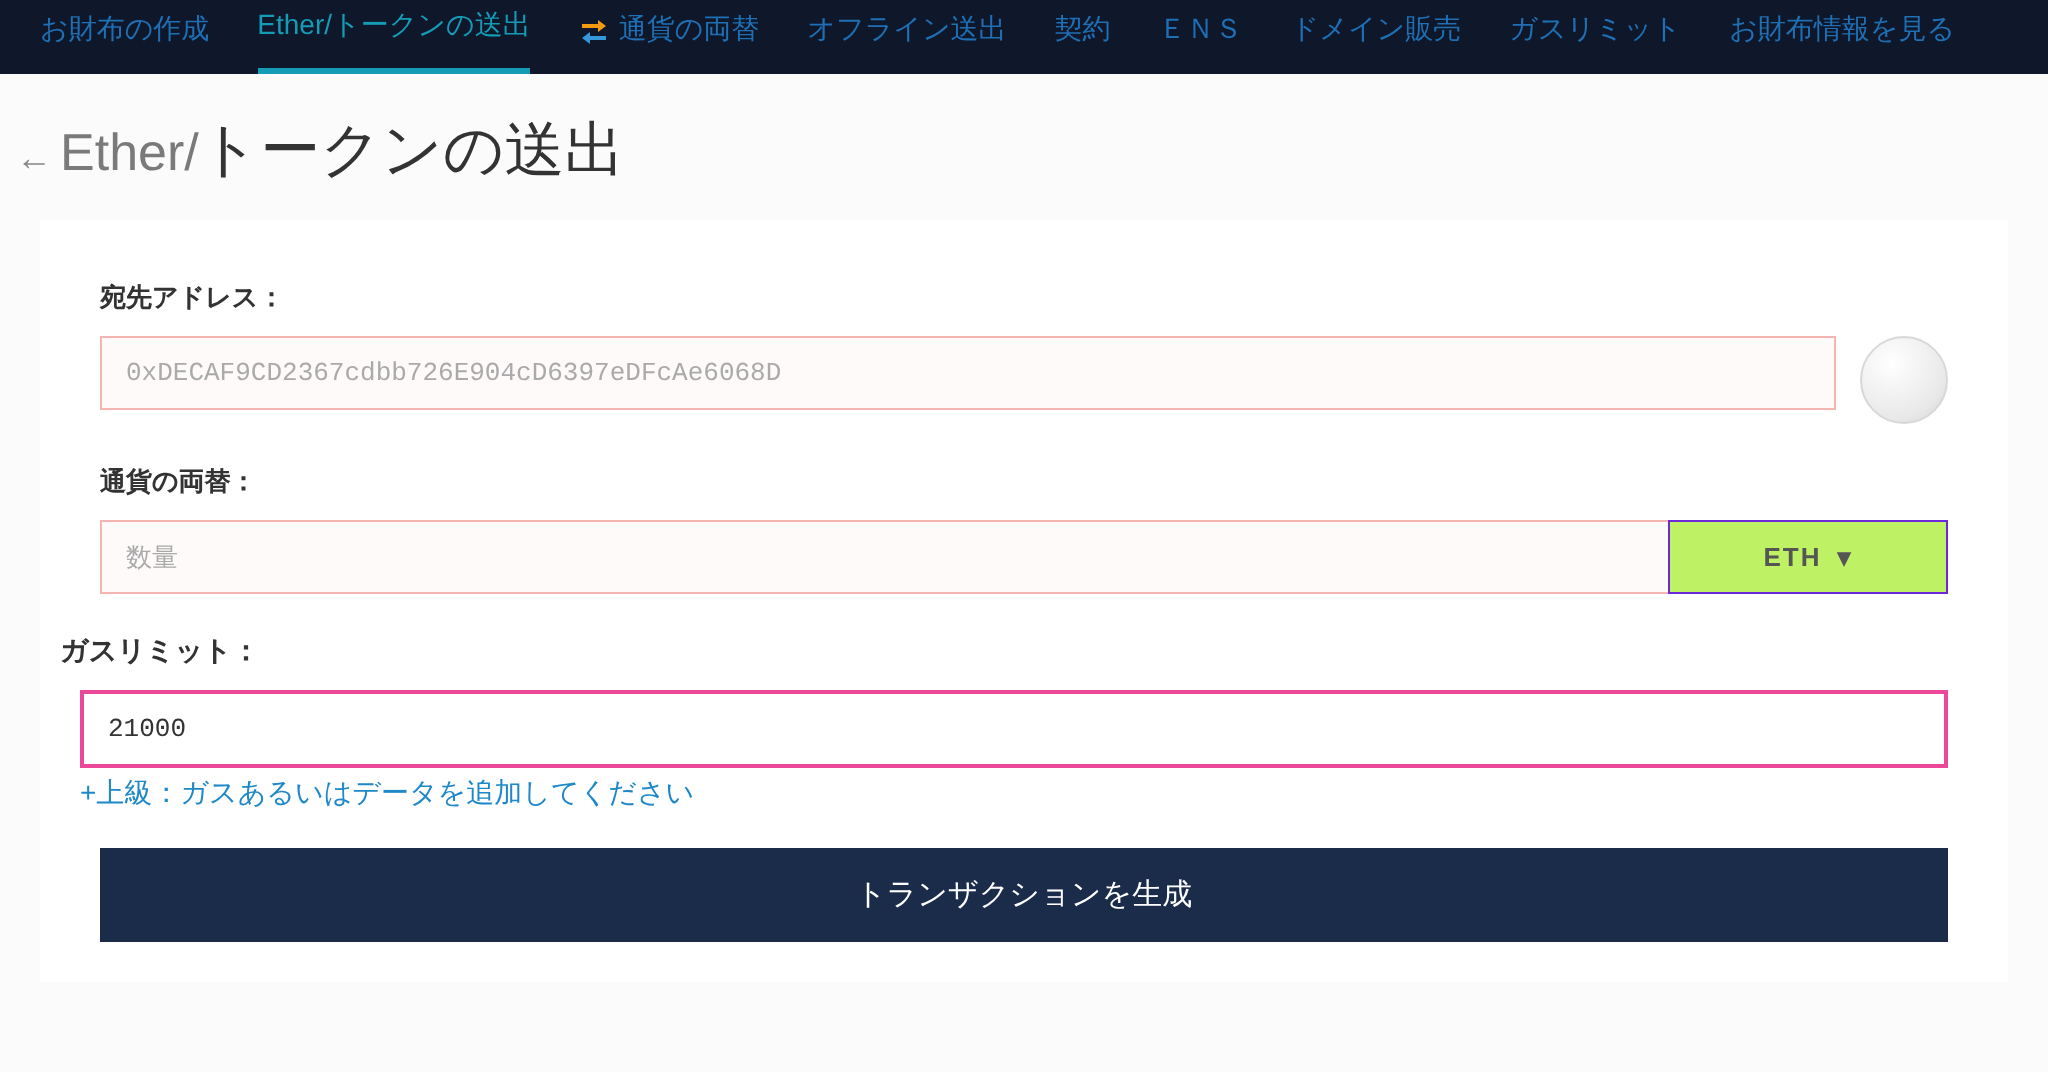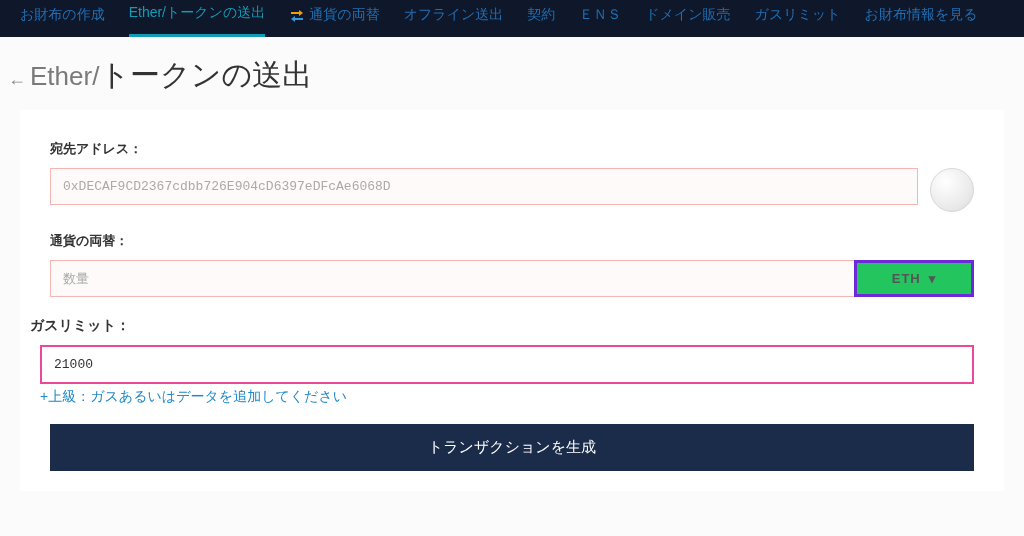--- a/index.html
+++ b/index.html
@@ -105,30 +105,30 @@
     .amount-input {
       flex: 1;
       padding: 10px 12px;
       font-size: 13px;
       border: 1px solid #f5b5b0;
       border-right: none;
       background: #fefafa;
     }
     .amount-input::placeholder { color: #aaa; }
     .currency-dropdown {
-      width: 120px;
-      background: #22c55e;
+      width: 140px;
+      background: #bef264;
       color: #555;
       font-size: 13px;
       font-weight: bold;
       display: flex;
       align-items: center;
       justify-content: center;
       gap: 8px;
-      border: 3px solid #6d28d9;
+      border: 1px solid #6d28d9;
       cursor: pointer;
       letter-spacing: 1px;
     }
     .help-link {
       color: #1f88c9;
       font-size: 13px;
       display: inline-block;
       margin-top: 6px;
       cursor: pointer;
     }

